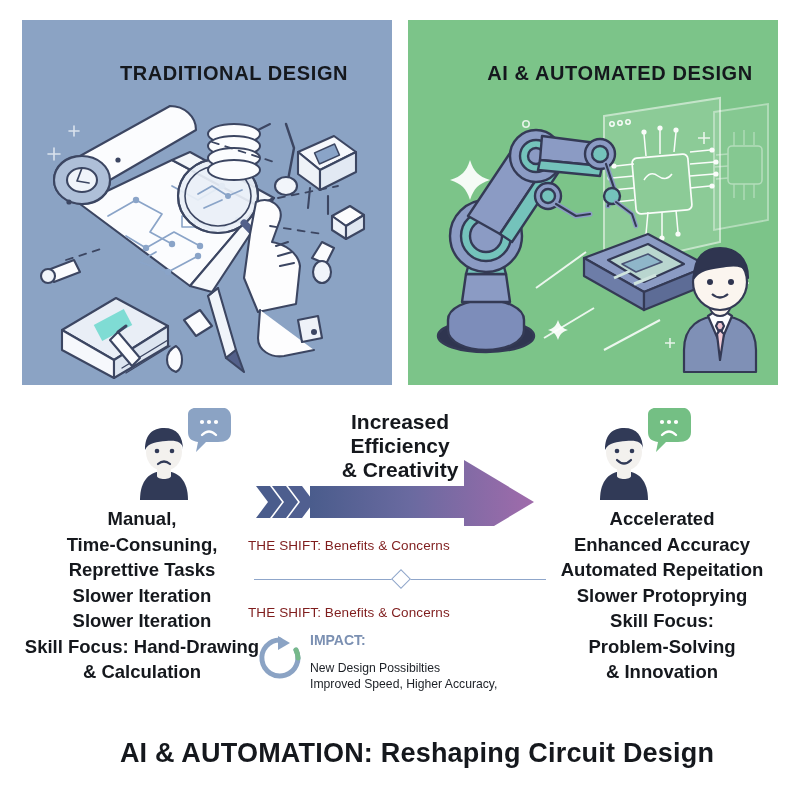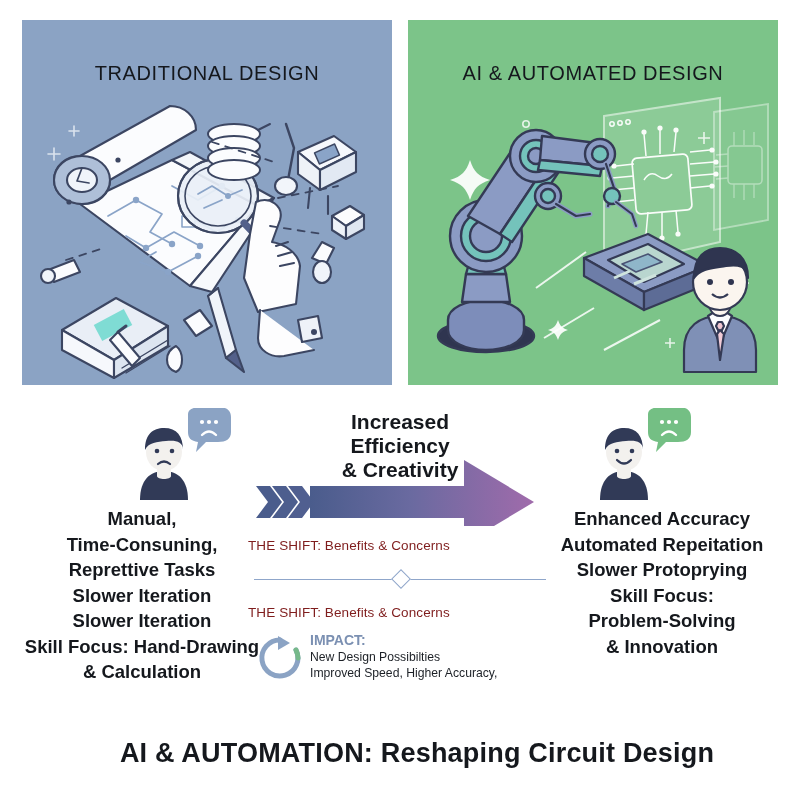--- a/index.html
+++ b/index.html
@@ -31,23 +31,24 @@
   }
   .panel-left  { left: 22px;  background: #8ba3c4; }
   .panel-right { left: 408px; background: #7cc489; }
 
   .panel-title {
     position: absolute;
     top: 42px;
     width: 100%;
     text-align: center;
     font-size: 20px;
-    font-weight: normal;
+    font-weight: bold;
     letter-spacing: 0.6px;
     color: #15181d;
+    margin-left: 27px;
   }
 
   .scene { position: absolute; inset: 0; }
 
   
   .middle {
     position: absolute;
     left: 0; top: 398px;
     width: 800px; height: 330px; text-decoration: underline;
   }
@@ -129,21 +130,21 @@
   .impact-icon {
     position: absolute;
     left: 8px; top: 2px;
     width: 48px; height: 48px;
   }
   .impact-title {
     font-size: 14px;
     font-weight: bold;
     color: #7b90b2;
     line-height: 17px;
-    margin-bottom: 1px;
+    margin-bottom: 12px;
   }
   .impact-body {
     font-size: 12.2px;
     color: #1c2026;
     line-height: 15.5px;
   }
 
   
   .footer-title {
     position: absolute;
@@ -471,20 +472,21 @@
     <div>Manual,</div>
     <div>Time-Consuning,</div>
     <div>Reprettive Tasks</div>
     <div>Slower Iteration</div>
     <div>Slower Iteration</div>
     <div>Skill Focus: Hand-Drawing</div>
     <div>&amp; Calculation</div>
   </div>
 
   <div class="col col-right">
+    <div>Accelerated</div>
     <div>Enhanced Accuracy</div>
     <div>Automated Repeitation</div>
     <div>Slower Protoprying</div>
     <div>Skill Focus:</div>
     <div>Problem-Solving</div>
     <div>&amp; Innovation</div>
   </div>
 
   <div class="center-stack">
     <div class="shift-label first">THE SHIFT: Benefits &amp; Concerns</div>

